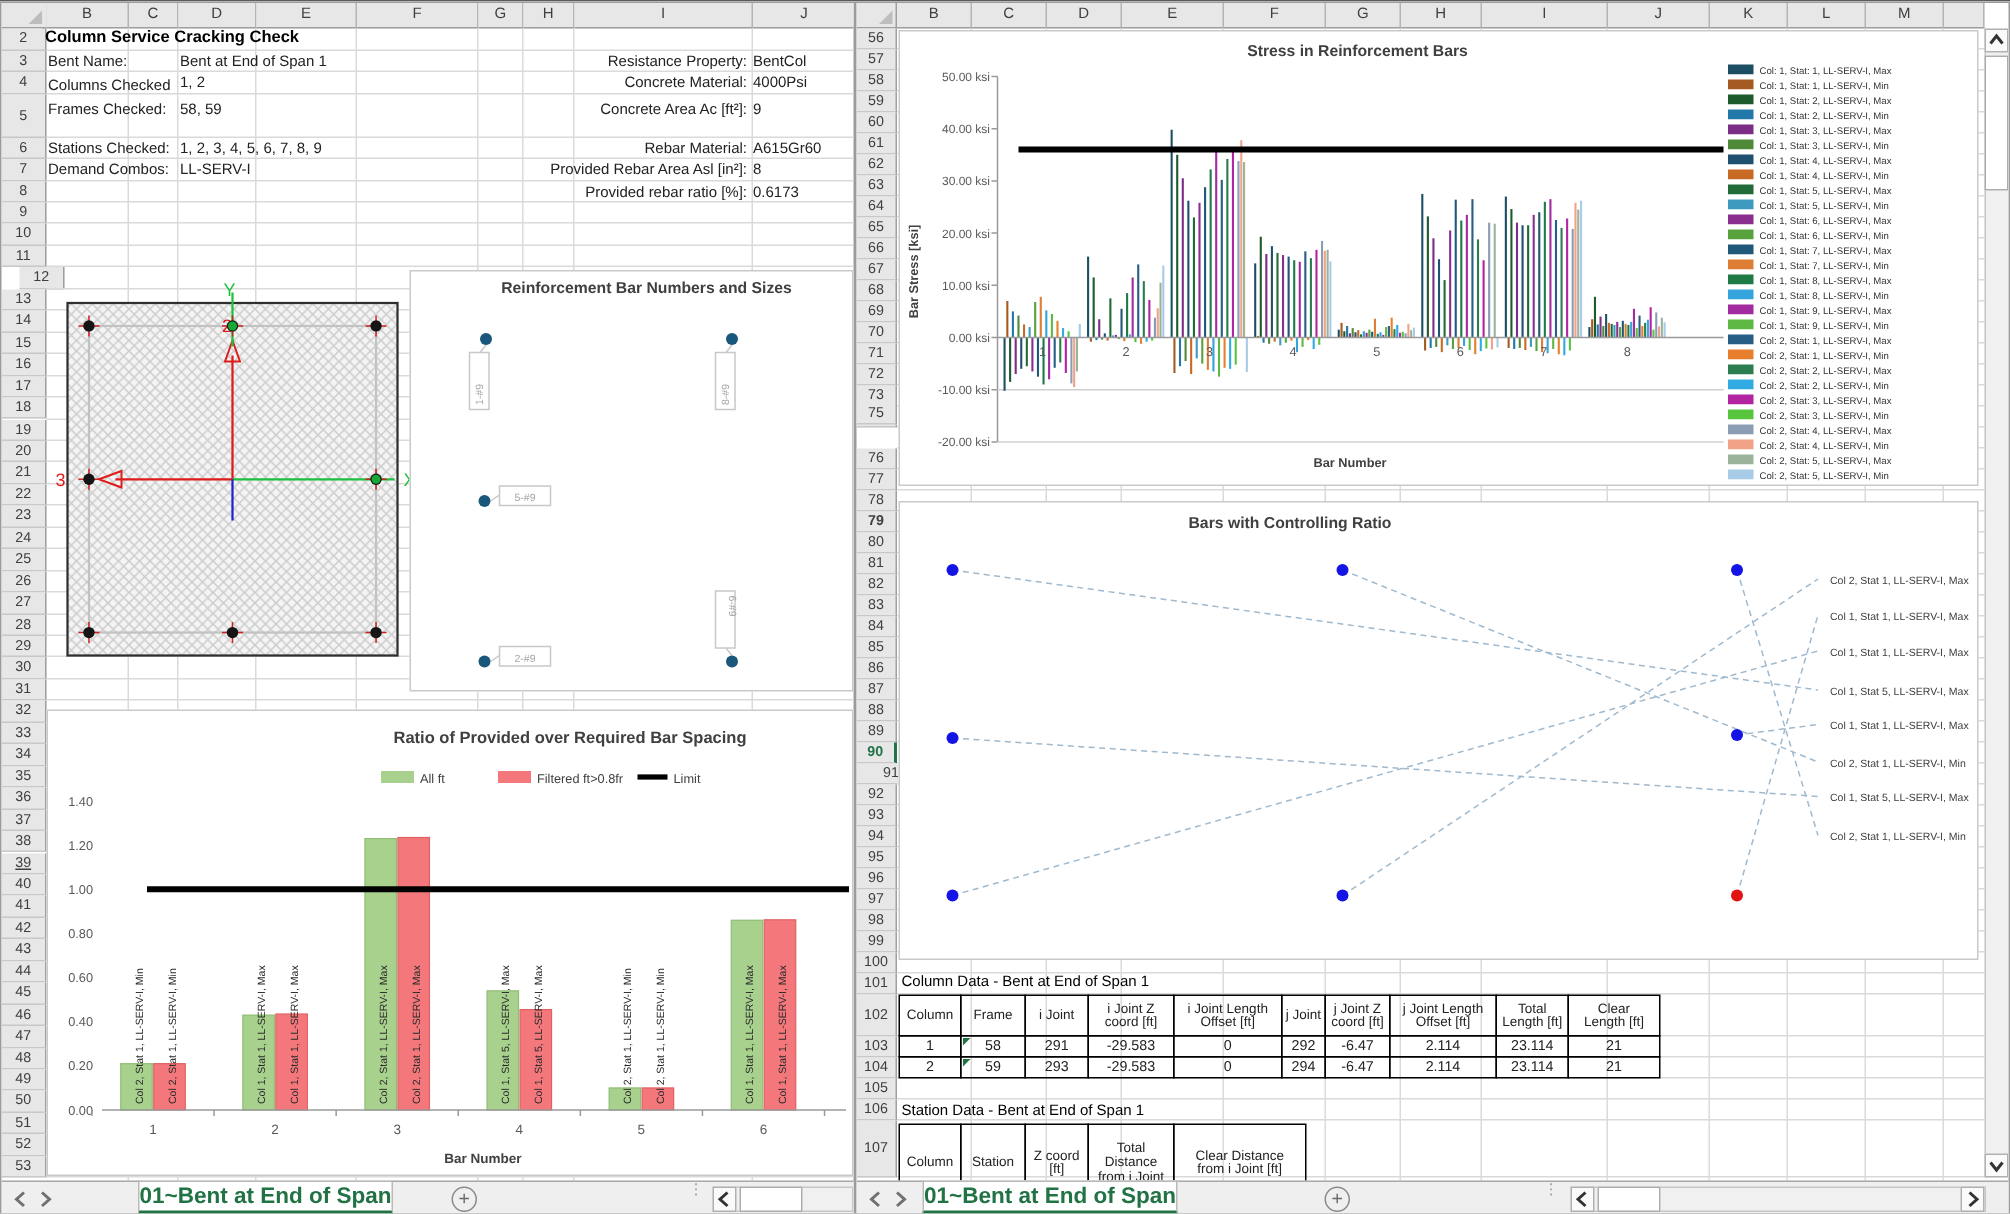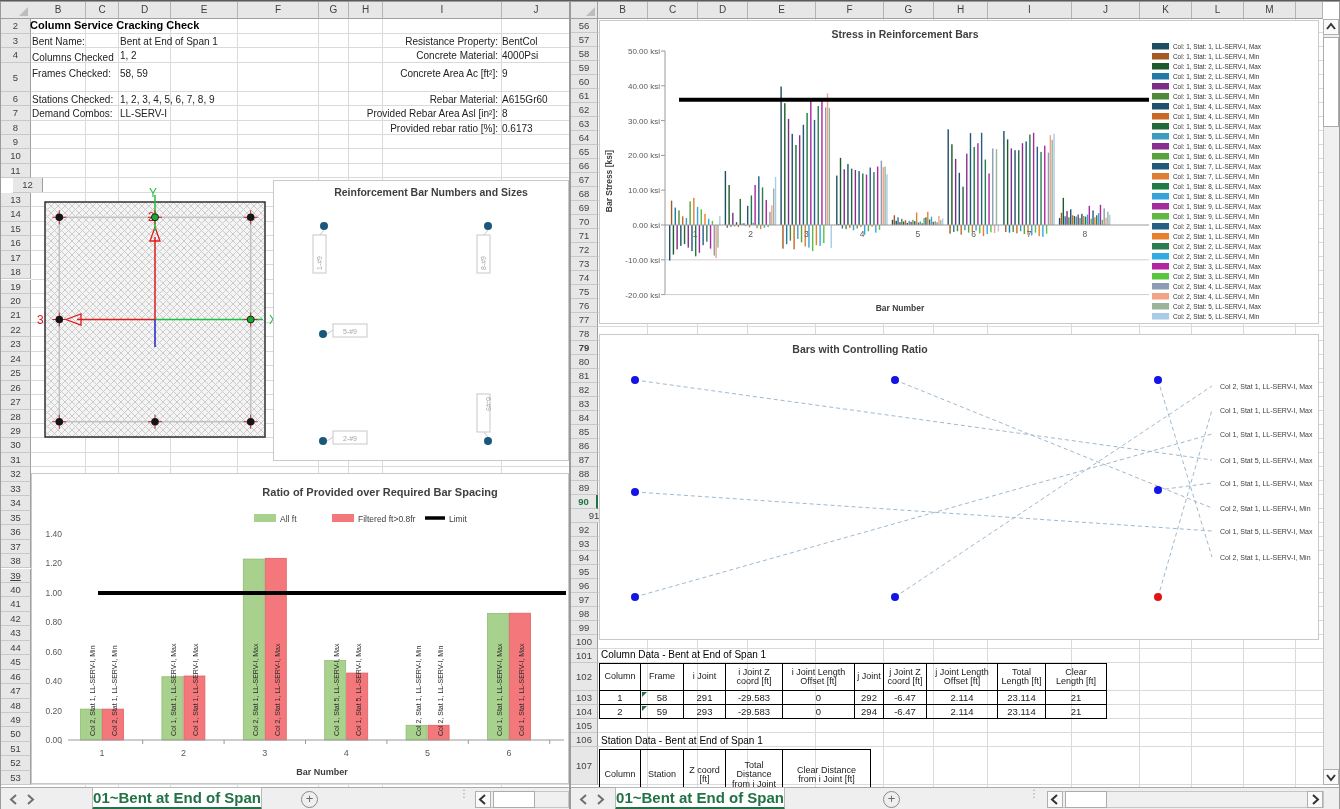--- a/index.html
+++ b/index.html
@@ -367,21 +367,21 @@
       <div class="rowhdr" style="position: absolute; left: 0px; top: 213px; width: 27px; height: 14px; line-height: 14px;">70</div>
       <div class="gl" style="position: absolute; left: 27px; top: 226px; width: 725px; height: 1px;"></div>
       <div class="rowhdr" style="position: absolute; left: 0px; top: 227px; width: 27px; height: 14px; line-height: 14px;">71</div>
       <div class="gl" style="position: absolute; left: 27px; top: 240px; width: 725px; height: 1px;"></div>
       <div class="rowhdr" style="position: absolute; left: 0px; top: 241px; width: 27px; height: 14px; line-height: 14px;">72</div>
       <div class="gl" style="position: absolute; left: 27px; top: 254px; width: 725px; height: 1px;"></div>
       <div class="rowhdr" style="position: absolute; left: 0px; top: 255px; width: 27px; height: 14px; line-height: 14px;">73</div>
       <div class="gl" style="position: absolute; left: 27px; top: 268px; width: 725px; height: 1px;"></div>
       <div class="rowhdr" style="position: absolute; left: 0px; top: 269px; width: 27px; height: 14px; line-height: 14px;">74</div>
       <div class="gl" style="position: absolute; left: 27px; top: 282px; width: 725px; height: 1px;"></div>
-      <div class="rowhdr" style="position: absolute; left: 0px; top: 283px; width: 27px; height: 14px; line-height: 14px;">75</div>
+      <div class="rowhdr" style="position: absolute; left: 0px; top: 267px; width: 27px; height: 14px; line-height: 14px;">75</div>
       <div class="gl" style="position: absolute; left: 27px; top: 296px; width: 725px; height: 1px;"></div>
       <div class="rowhdr" style="position: absolute; left: 0px; top: 297px; width: 27px; height: 14px; line-height: 14px;">76</div>
       <div class="gl" style="position: absolute; left: 27px; top: 310px; width: 725px; height: 1px;"></div>
       <div class="rowhdr" style="position: absolute; left: 0px; top: 311px; width: 27px; height: 14px; line-height: 14px;">77</div>
       <div class="gl" style="position: absolute; left: 27px; top: 324px; width: 725px; height: 1px;"></div>
       <div class="rowhdr" style="position: absolute; left: 0px; top: 325px; width: 27px; height: 14px; line-height: 14px;">78</div>
       <div class="gl" style="position: absolute; left: 27px; top: 338px; width: 725px; height: 1px;"></div>
       <div class="rowhdr" style="position: absolute; left: 0px; top: 339px; width: 27px; height: 14px; line-height: 14px; font-weight: bold;">79</div>
       <div class="gl" style="position: absolute; left: 27px; top: 352px; width: 725px; height: 1px;"></div>
       <div class="rowhdr" style="position: absolute; left: 0px; top: 353px; width: 27px; height: 14px; line-height: 14px;">80</div>

